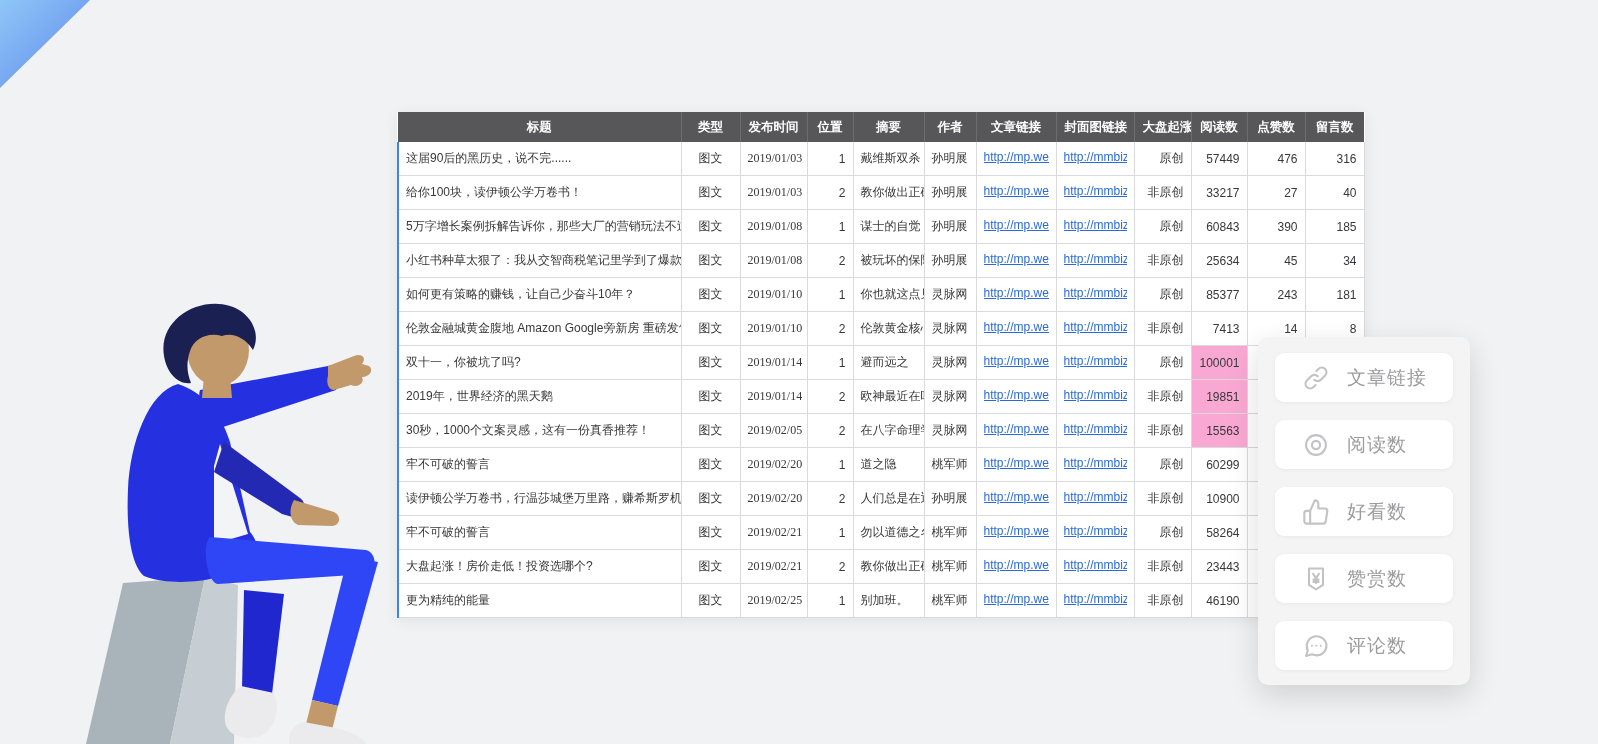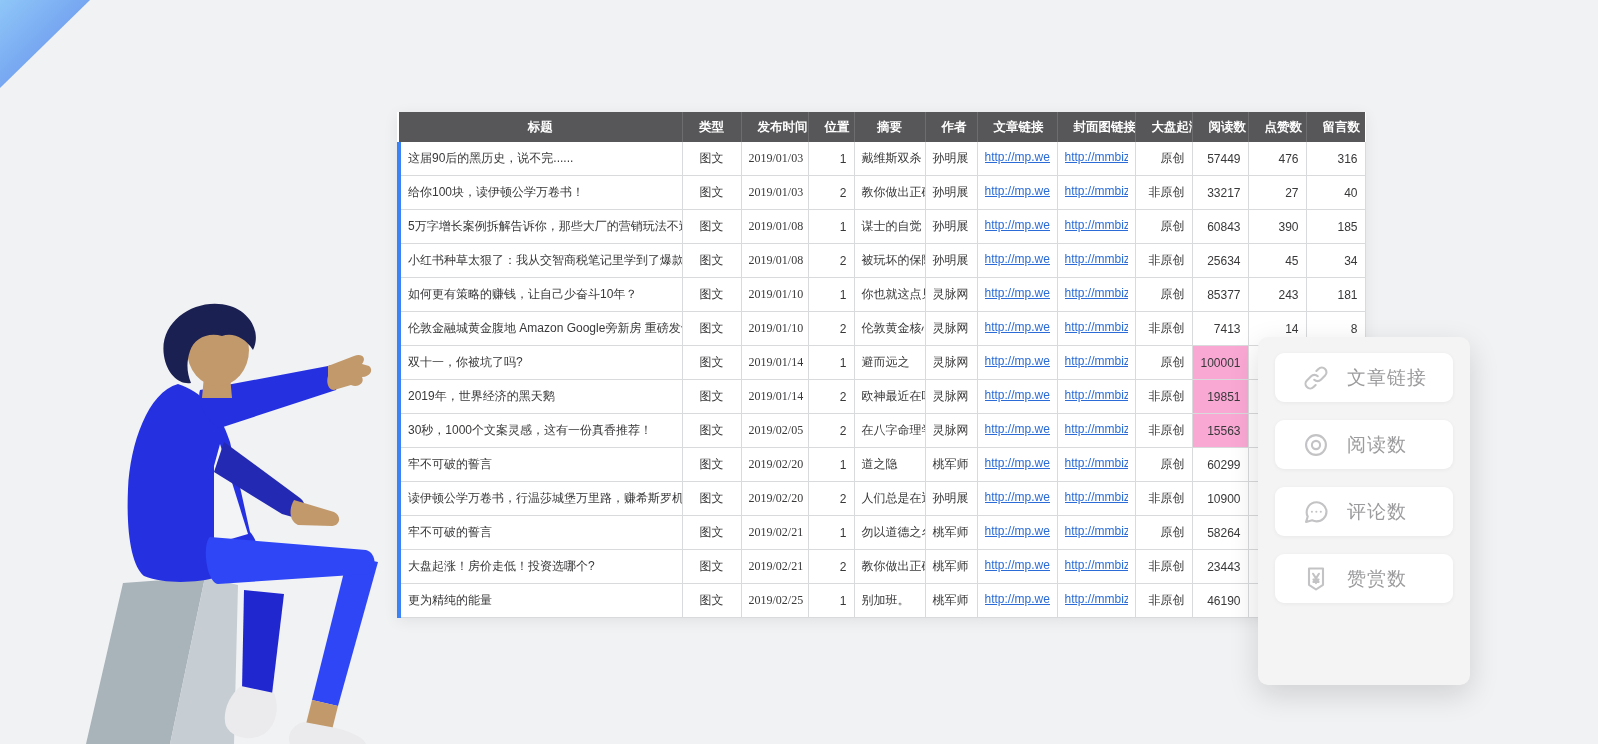--- a/index.html
+++ b/index.html
@@ -10,25 +10,25 @@
   .corner-triangle{position:absolute;left:0;top:0;width:90px;height:88px;
     background:linear-gradient(135deg,#8fc7f8 0%,#6590ec 85%);
     clip-path:polygon(0 0,100% 0,0 100%);
     filter:drop-shadow(3px 3px 5px rgba(90,110,200,.35));}
 
   
   .data-table{position:absolute;left:397px;top:112px;width:966px;border-collapse:collapse;
     table-layout:fixed;background:#fff;box-shadow:0 3px 14px rgba(0,0,0,.07);
     font-size:12px;color:#38383a;}
   .data-table thead th{height:30px;background:#57575a;color:#fff;font-weight:bold;font-size:12.5px;
-    border-right:1px solid #6d6d70;padding:0 16px;white-space:nowrap;overflow:hidden;}
+    border-right:1px solid #6d6d70;padding:0 8px;white-space:nowrap;overflow:hidden;}
   .data-table thead th:last-child{border-right:none;}
   .data-table td{height:33px;border-right:1px solid #d9dadb;border-bottom:1px solid #d9dadb;
     padding:0 7px;white-space:nowrap;overflow:hidden;background:#fff;}
-  .data-table tr td:first-child{border-left:4px solid #3b82f6;}
+  .data-table tr td:first-child{border-left:2px solid #3b82f6;}
   .td-center{text-align:center;font-family:Liberation Serif, serif;}
   .td-right{text-align:right;}
   .td-left{text-align:left;margin-left:28px;}
   .td-title{text-align:left;}
   .td-clip{text-overflow:clip;}
   .td-link a{color:#2a6bd8;text-decoration:underline;cursor:pointer;display:inline-block;max-width:100%;overflow:hidden;white-space:nowrap;}
   .td-reads{background:#dcead d;}
   .td-reads{background:#dceadb;}
   .td-reads.pink{background:#f9a8d4;}
   .td-likes{background:#dbe9f1;}
@@ -328,32 +328,41 @@
           <svg viewBox="0 0 24 24">
             <circle cx="12" cy="12" r="8.5"></circle>
             <circle cx="12" cy="12" r="3.5"></circle>
           </svg>
         </span>
         <span class="panel-label">阅读数</span>
       </div>
       <div class="panel-item">
         <span class="panel-icon">
           <svg viewBox="0 0 24 24">
+            <path d="M14 9V5a3 3 0 0 0-3-3l-4 9v11h11.3a2 2 0 0 0 2-1.7l1.4-9a2 2 0 0 0-2-2.3z"></path>
+            <path d="M7 22H4a2 2 0 0 1-2-2v-7a2 2 0 0 1 2-2h3"></path>
+          </svg>
+        </span>
+        <span class="panel-label">好看数</span>
+      </div>
+      <div class="panel-item">
+        <span class="panel-icon">
+          <svg viewBox="0 0 24 24">
+            <path d="M6 3h12v14l-6 4-6-4z"></path>
+            <path d="M9.5 7.5l2.5 4 2.5-4M12 11.5v4M9.8 12.5h4.4M9.8 14.5h4.4"></path>
+          </svg>
+        </span>
+        <span class="panel-label">赞赏数</span>
+      </div>
+      <div class="panel-item">
+        <span class="panel-icon">
+          <svg viewBox="0 0 24 24">
             <path d="M21 11.5a8.5 8.5 0 0 1-8.5 8.5 8.4 8.4 0 0 1-3.8-.9L3.5 20.5l1.4-4.6a8.5 8.5 0 1 1 16.1-4.4z"></path>
             <circle cx="8.5" cy="11.8" r="0.9" fill="currentColor" stroke="none"></circle>
             <circle cx="12.3" cy="11.8" r="0.9" fill="currentColor" stroke="none"></circle>
             <circle cx="16.1" cy="11.8" r="0.9" fill="currentColor" stroke="none"></circle>
           </svg>
         </span>
         <span class="panel-label">评论数</span>
       </div>
-      <div class="panel-item">
-        <span class="panel-icon">
-          <svg viewBox="0 0 24 24">
-            <path d="M6 3h12v14l-6 4-6-4z"></path>
-            <path d="M9.5 7.5l2.5 4 2.5-4M12 11.5v4M9.8 12.5h4.4M9.8 14.5h4.4"></path>
-          </svg>
-        </span>
-        <span class="panel-label">赞赏数</span>
-      </div>
     </div>
 
 </div>
 
 </body></html>

